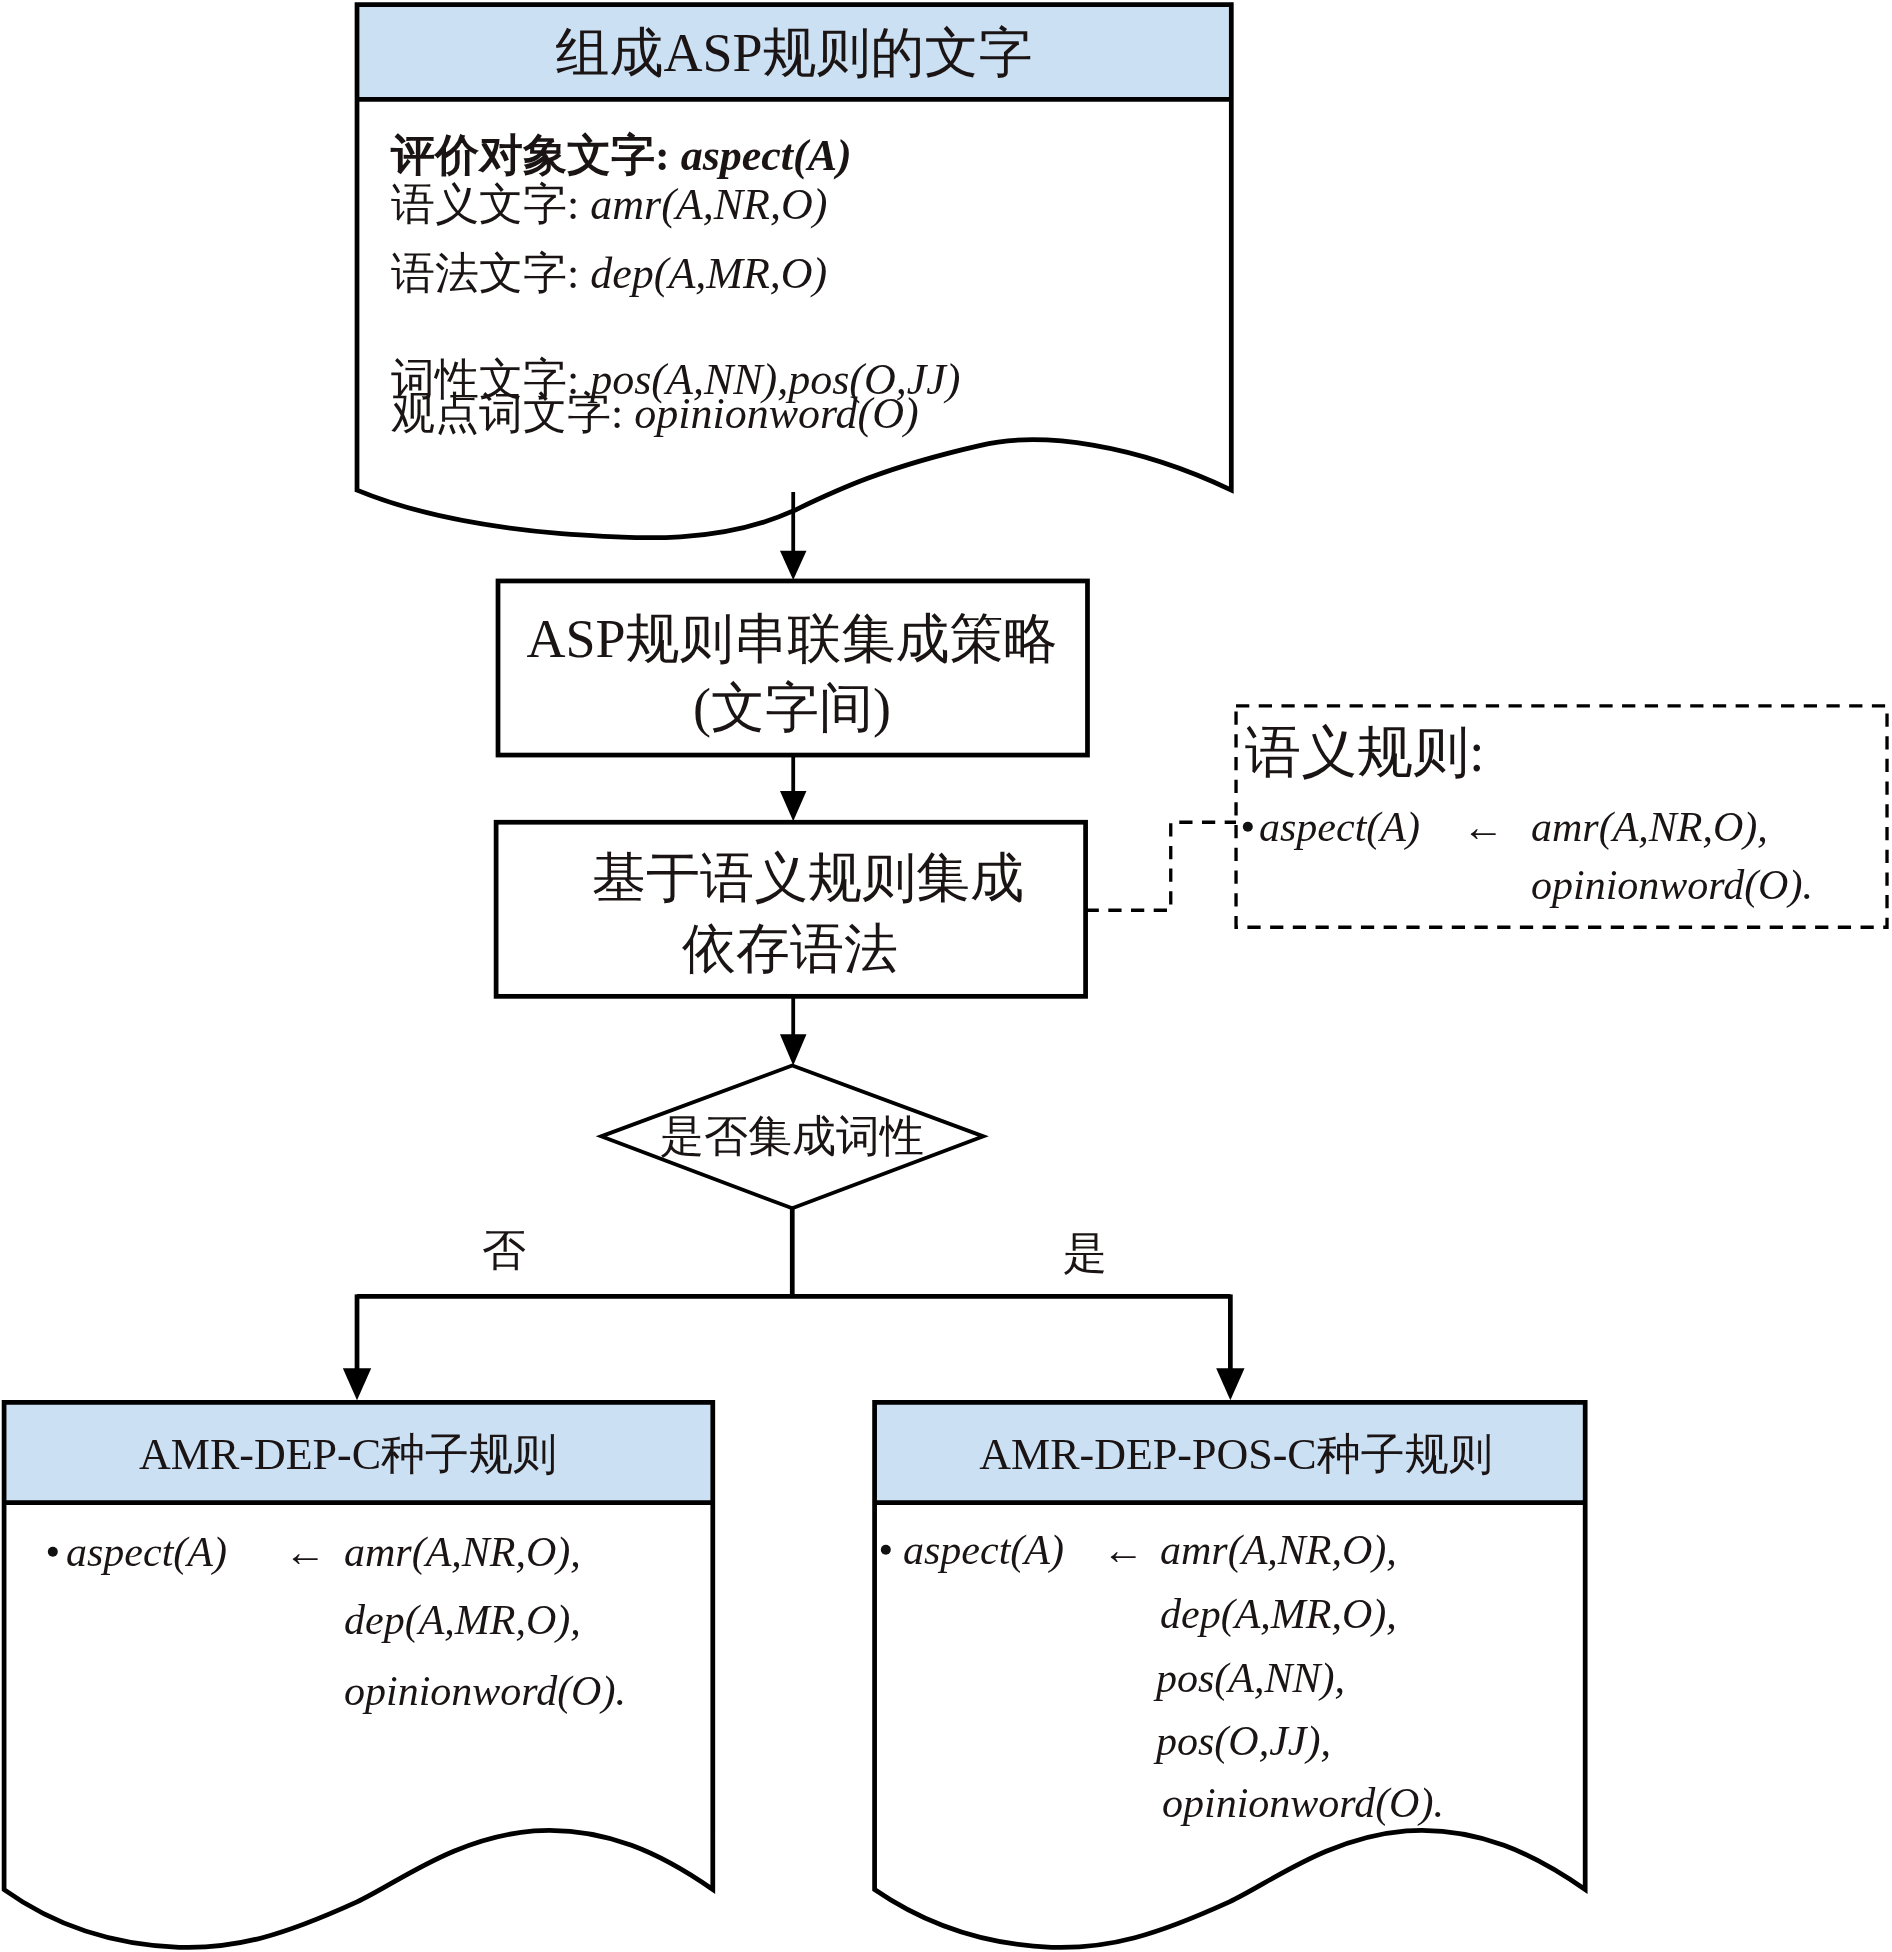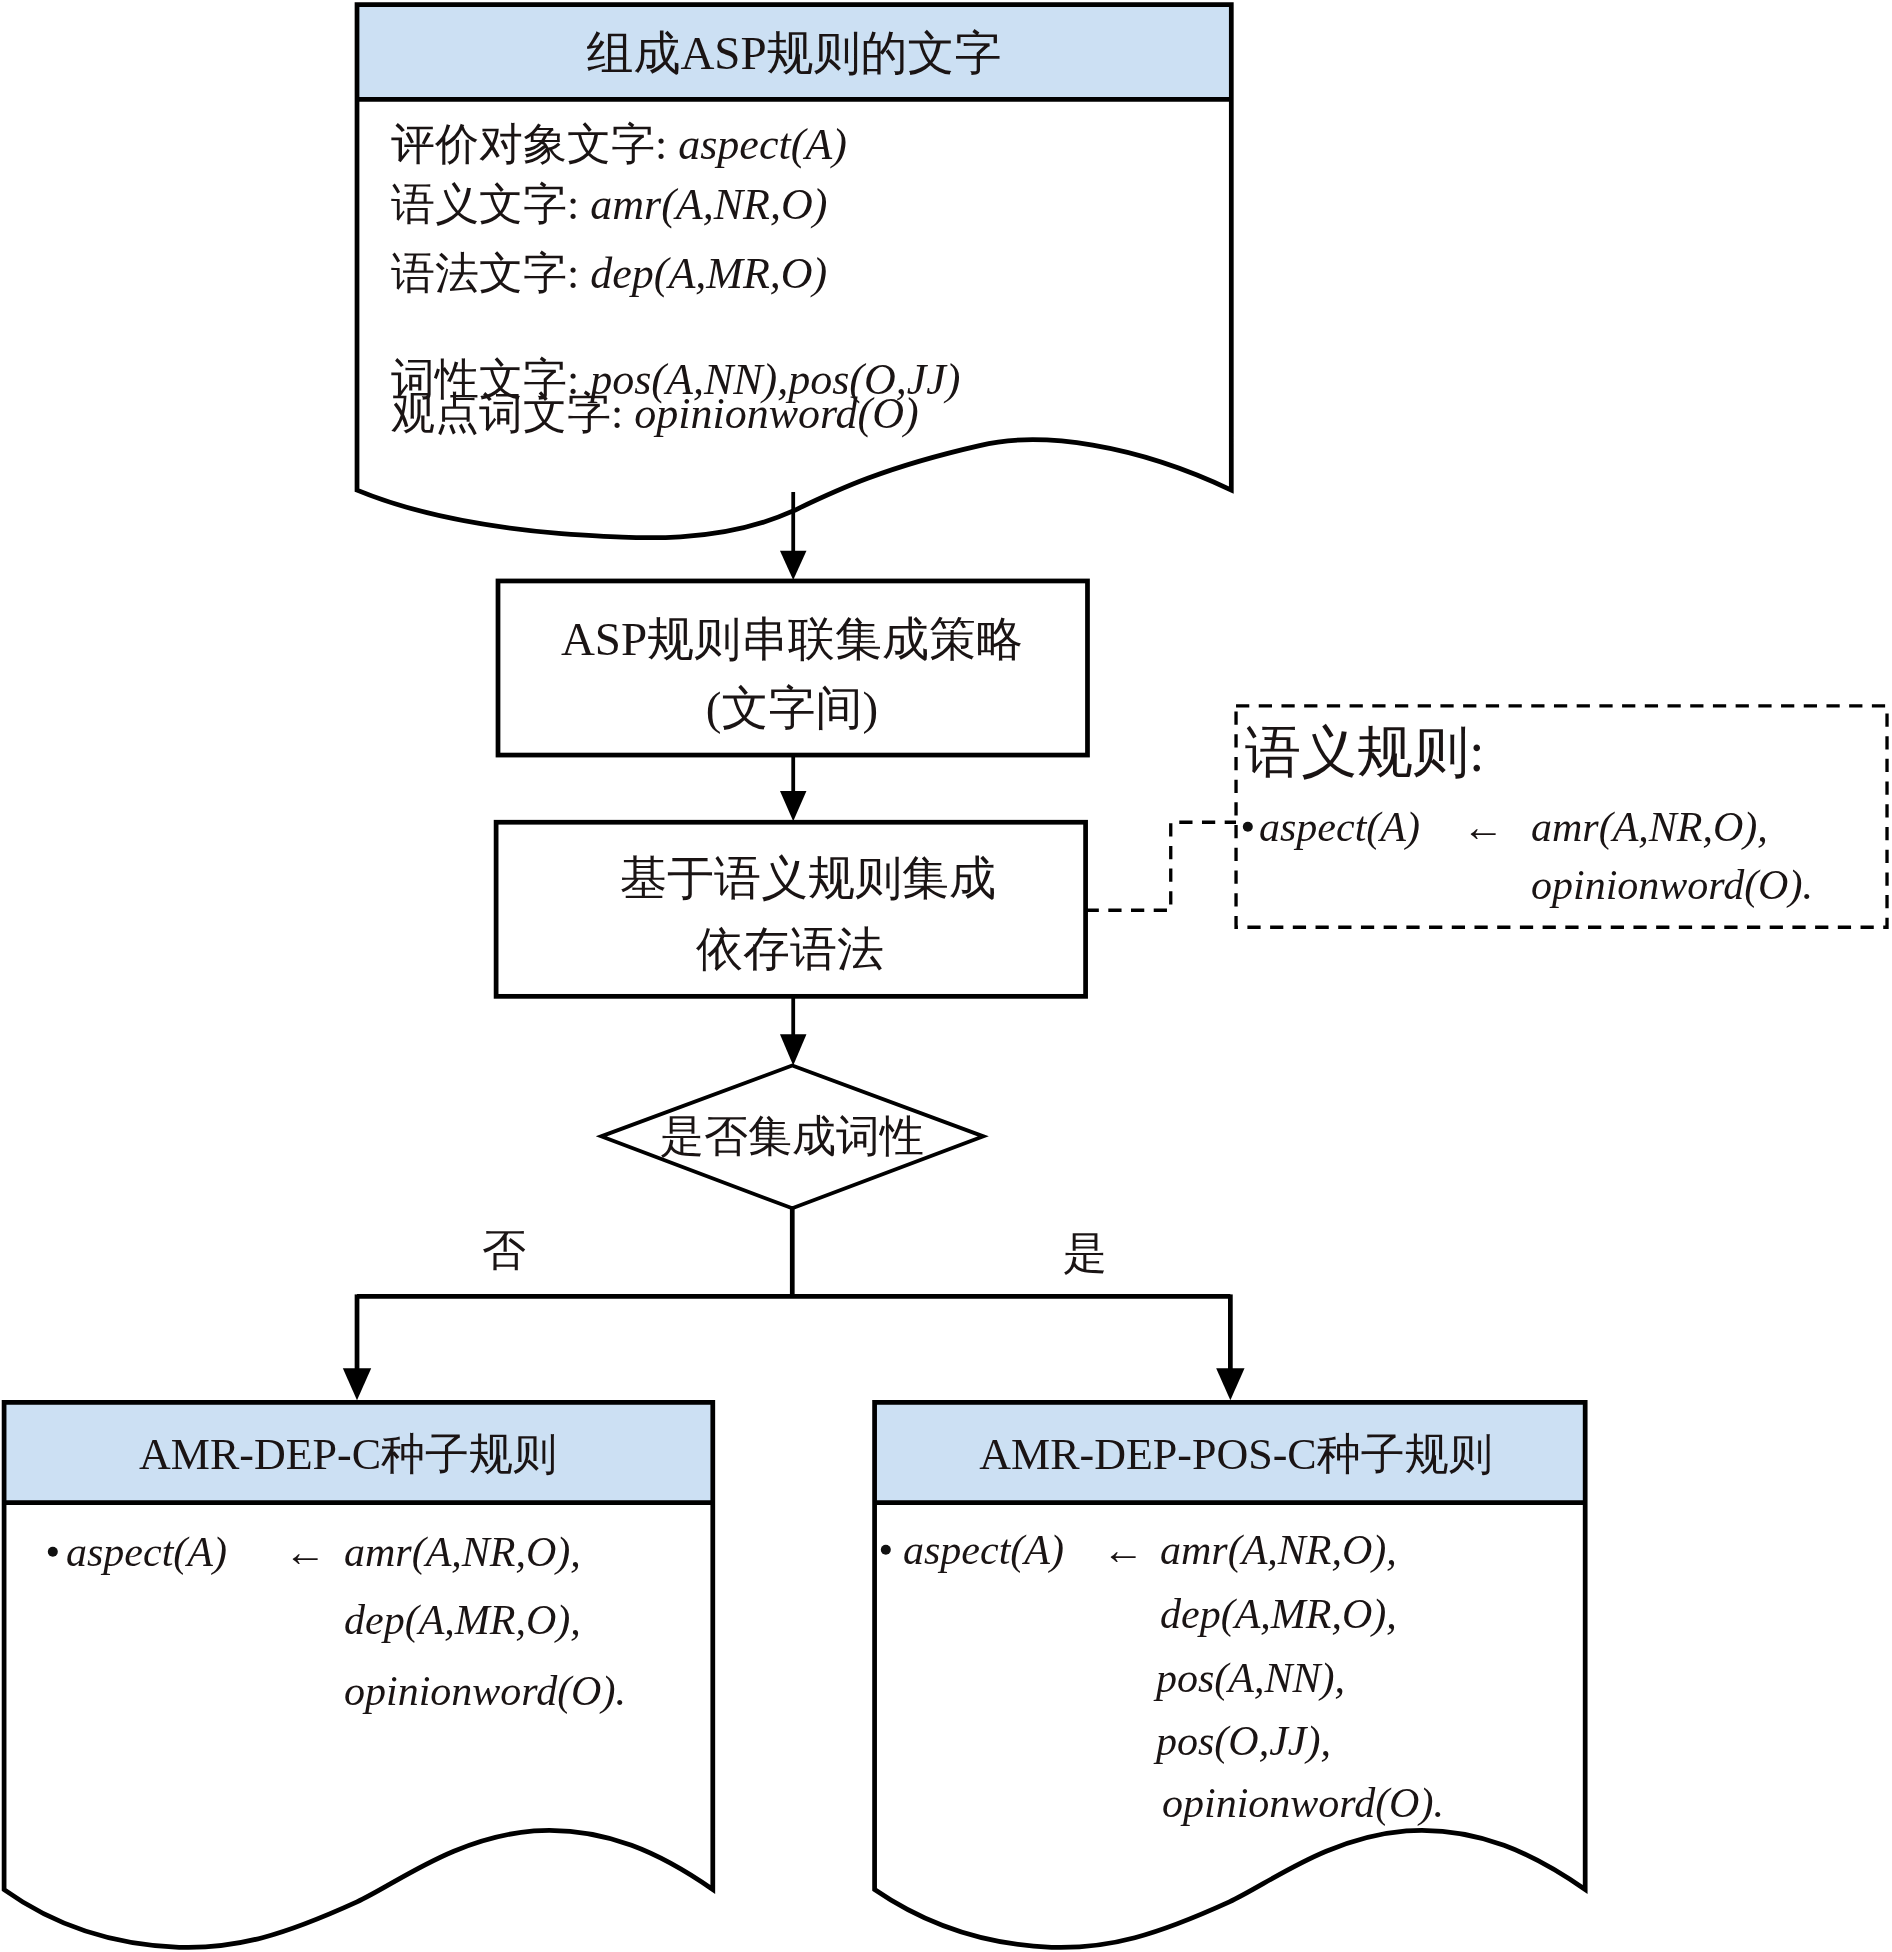--- a/index.html
+++ b/index.html
@@ -9,21 +9,21 @@
     height: 1952px;
     overflow: hidden;
     background: #ffffff;
     font-family: "Liberation Serif", "DejaVu Serif", serif;
     color: #1a1414;
   }
   svg#shapes { position: absolute; left: 0; top: 0; }
   .t { position: absolute; white-space: nowrap; line-height: 1; }
   .c { transform: translate(-50%, -50%); text-align: center; }
   .lm { transform: translateY(-50%); }
-  .hdr { font-size: 47px; }
+  .hdr { font-size: 54px; }
   .body { font-size: 44px; }
   .rule { font-size: 42px; }
   i { font-style: italic; }
   .bullet {
     position: absolute; width: 10.4px; height: 10.4px; border-radius: 50%;
     background: #111; transform: translate(-50%, -50%);
   }
 </style>
 </head>
 <body>
@@ -85,21 +85,21 @@
 
     <g>
       <rect x="924" y="1482" width="751" height="106" fill="#cce0f3"></rect>
       <path d="M924,1482 L1675,1482 L1675,1997 C1622,1960 1562,1930 1486,1935 C1402,1942 1342,1990 1299,2010 C1222,2045 1172,2060 1111,2058 C1032,2055 972,2030 924,1997 Z" fill="none" stroke="#000" stroke-width="5"></path>
       <line x1="924" y1="1588" x2="1675" y2="1588" stroke="#000" stroke-width="5"></line>
     </g>
   </svg>
 
   <div class="t c hdr" style="left:794px; top:53px;">组成ASP规则的文字</div>
 
-  <div class="t lm body" style="left:391px; top:145px;">
+  <div class="t lm body" style="left:391px; top:156px;font-weight:bold;">
     <span>评价对象文字: </span><i>aspect(A)</i>
   </div>
   <div class="t lm body" style="left:391px; top:205px;">
     <span>语义文字: </span><i>amr(A,NR,O)</i>
   </div>
   <div class="t lm body" style="left:391px; top:274px;">
     <span>语法文字: </span><i>dep(A,MR,O)</i>
   </div>
   <div class="t lm body" style="left:391px; top:344px;margin-top:36px;">
     <span>词性文字: </span><i>pos(A,NN),pos(O,JJ)</i>

